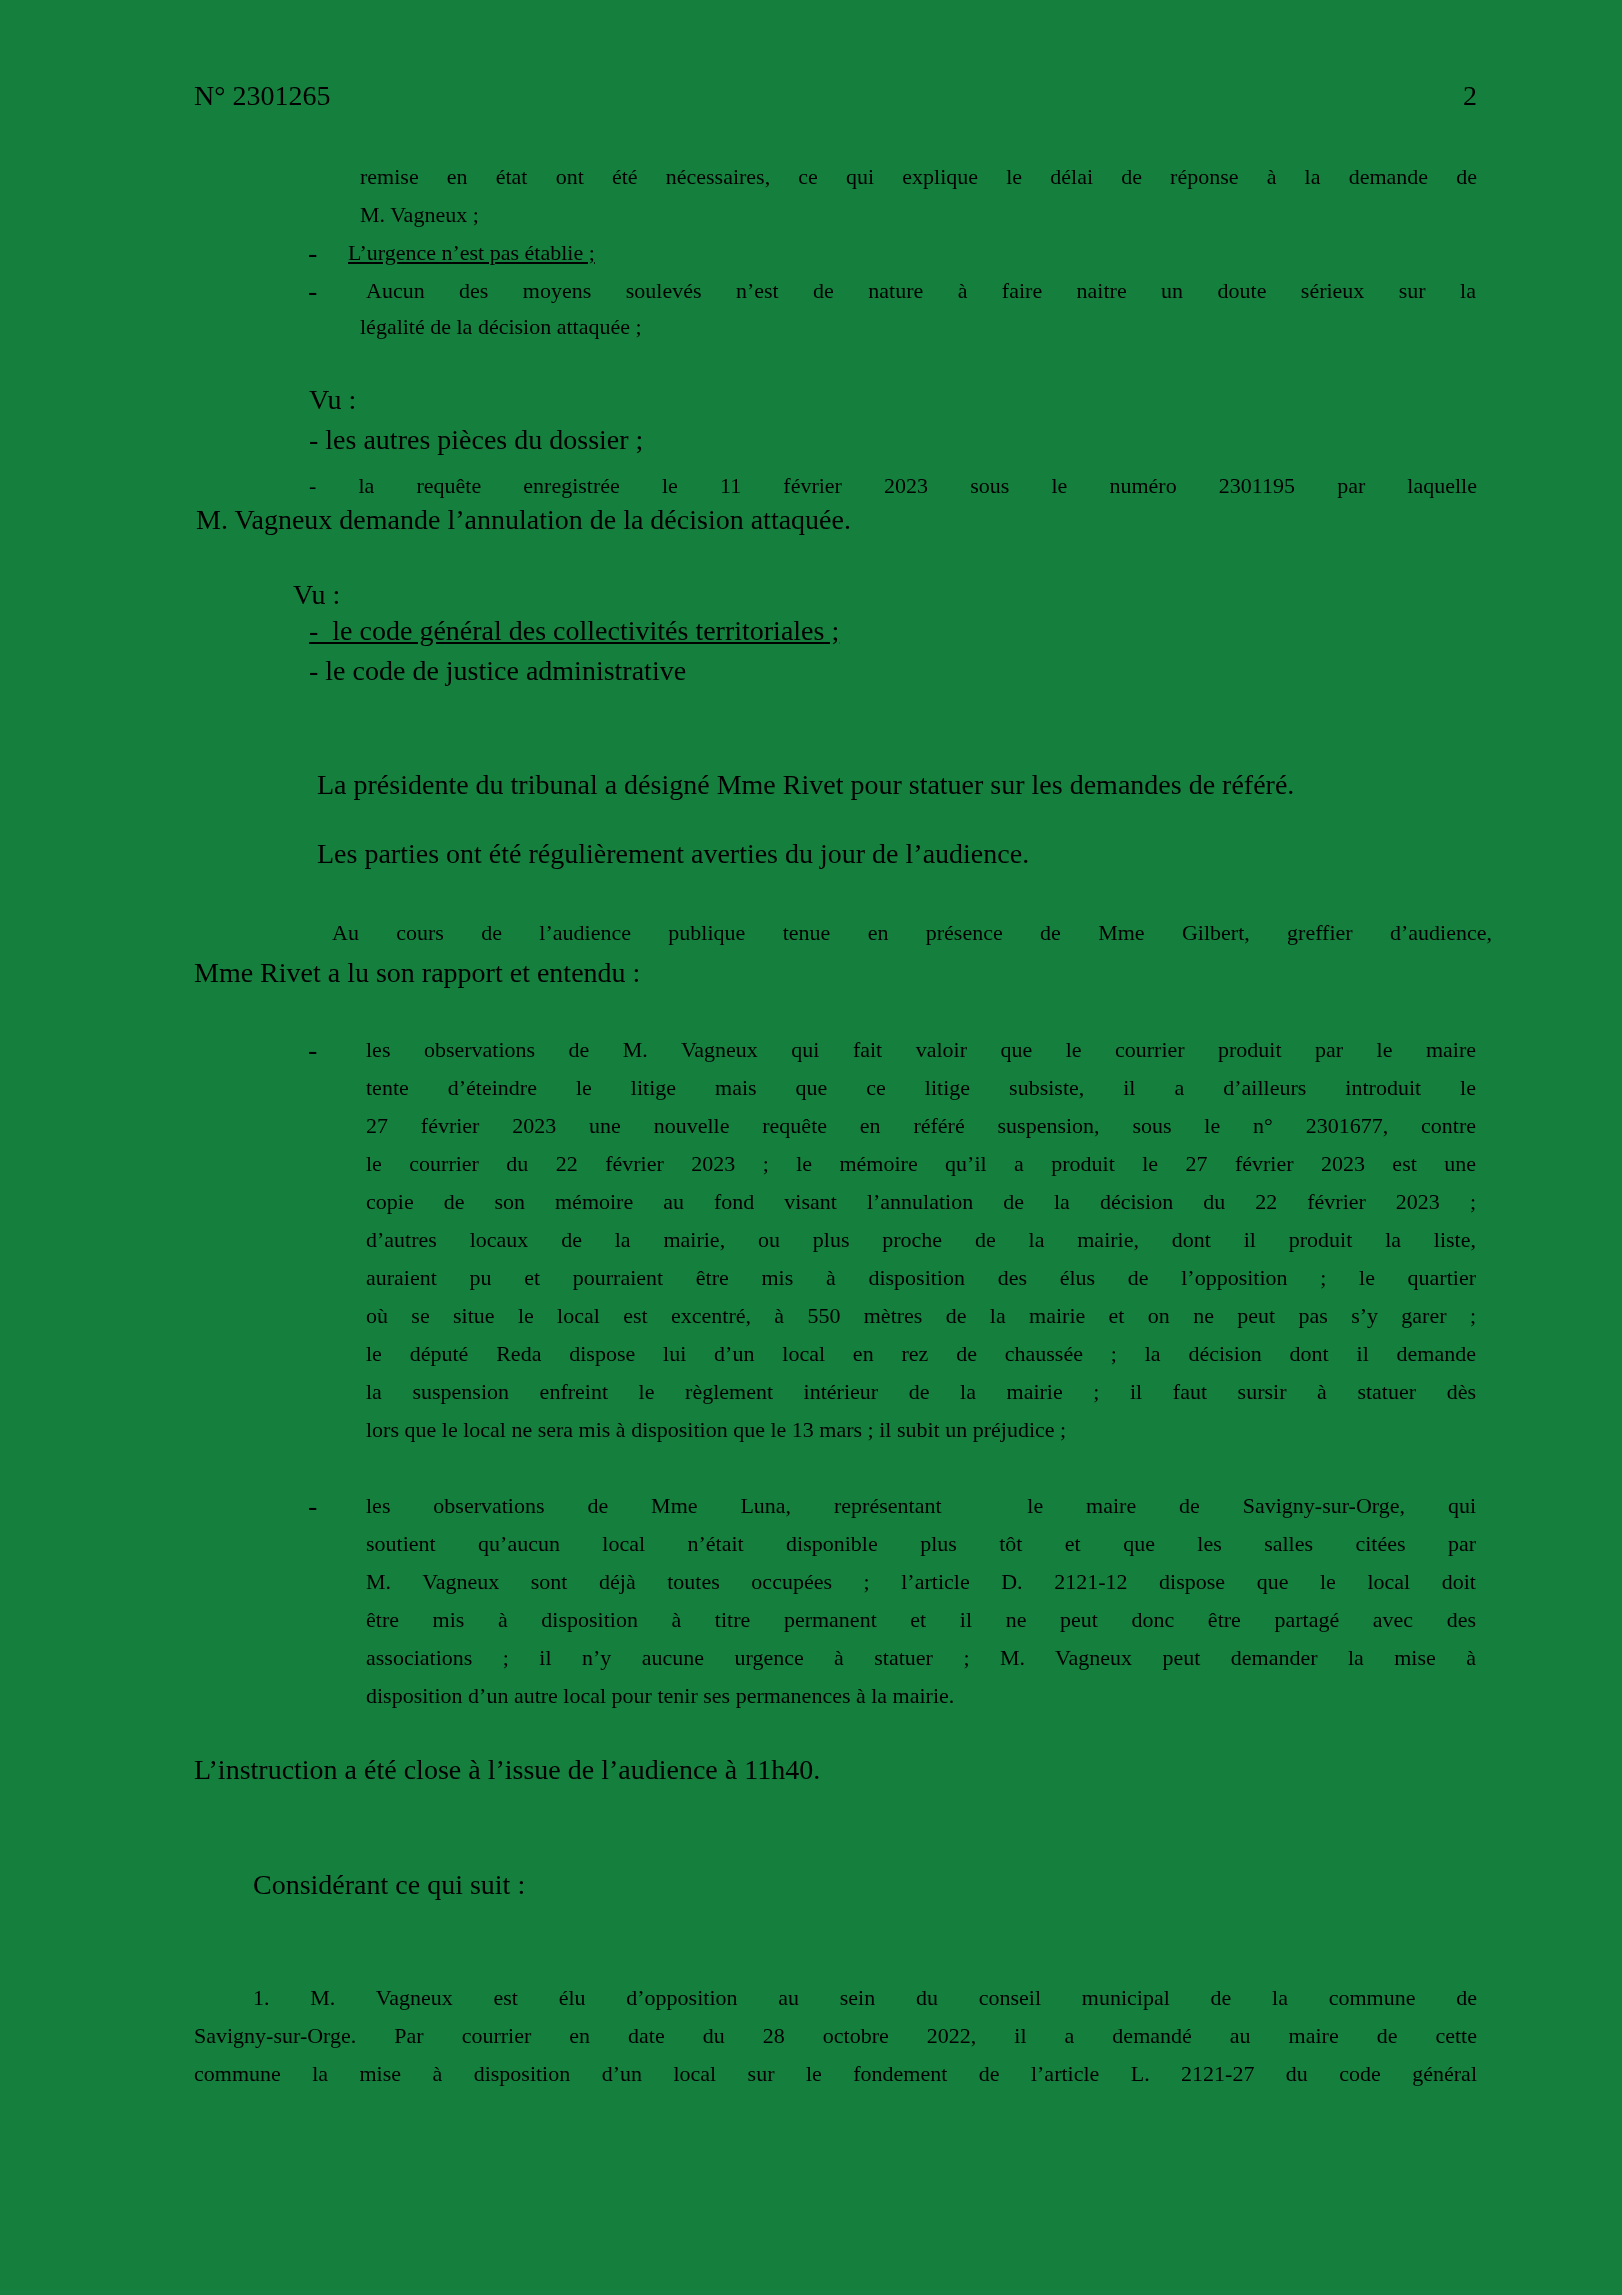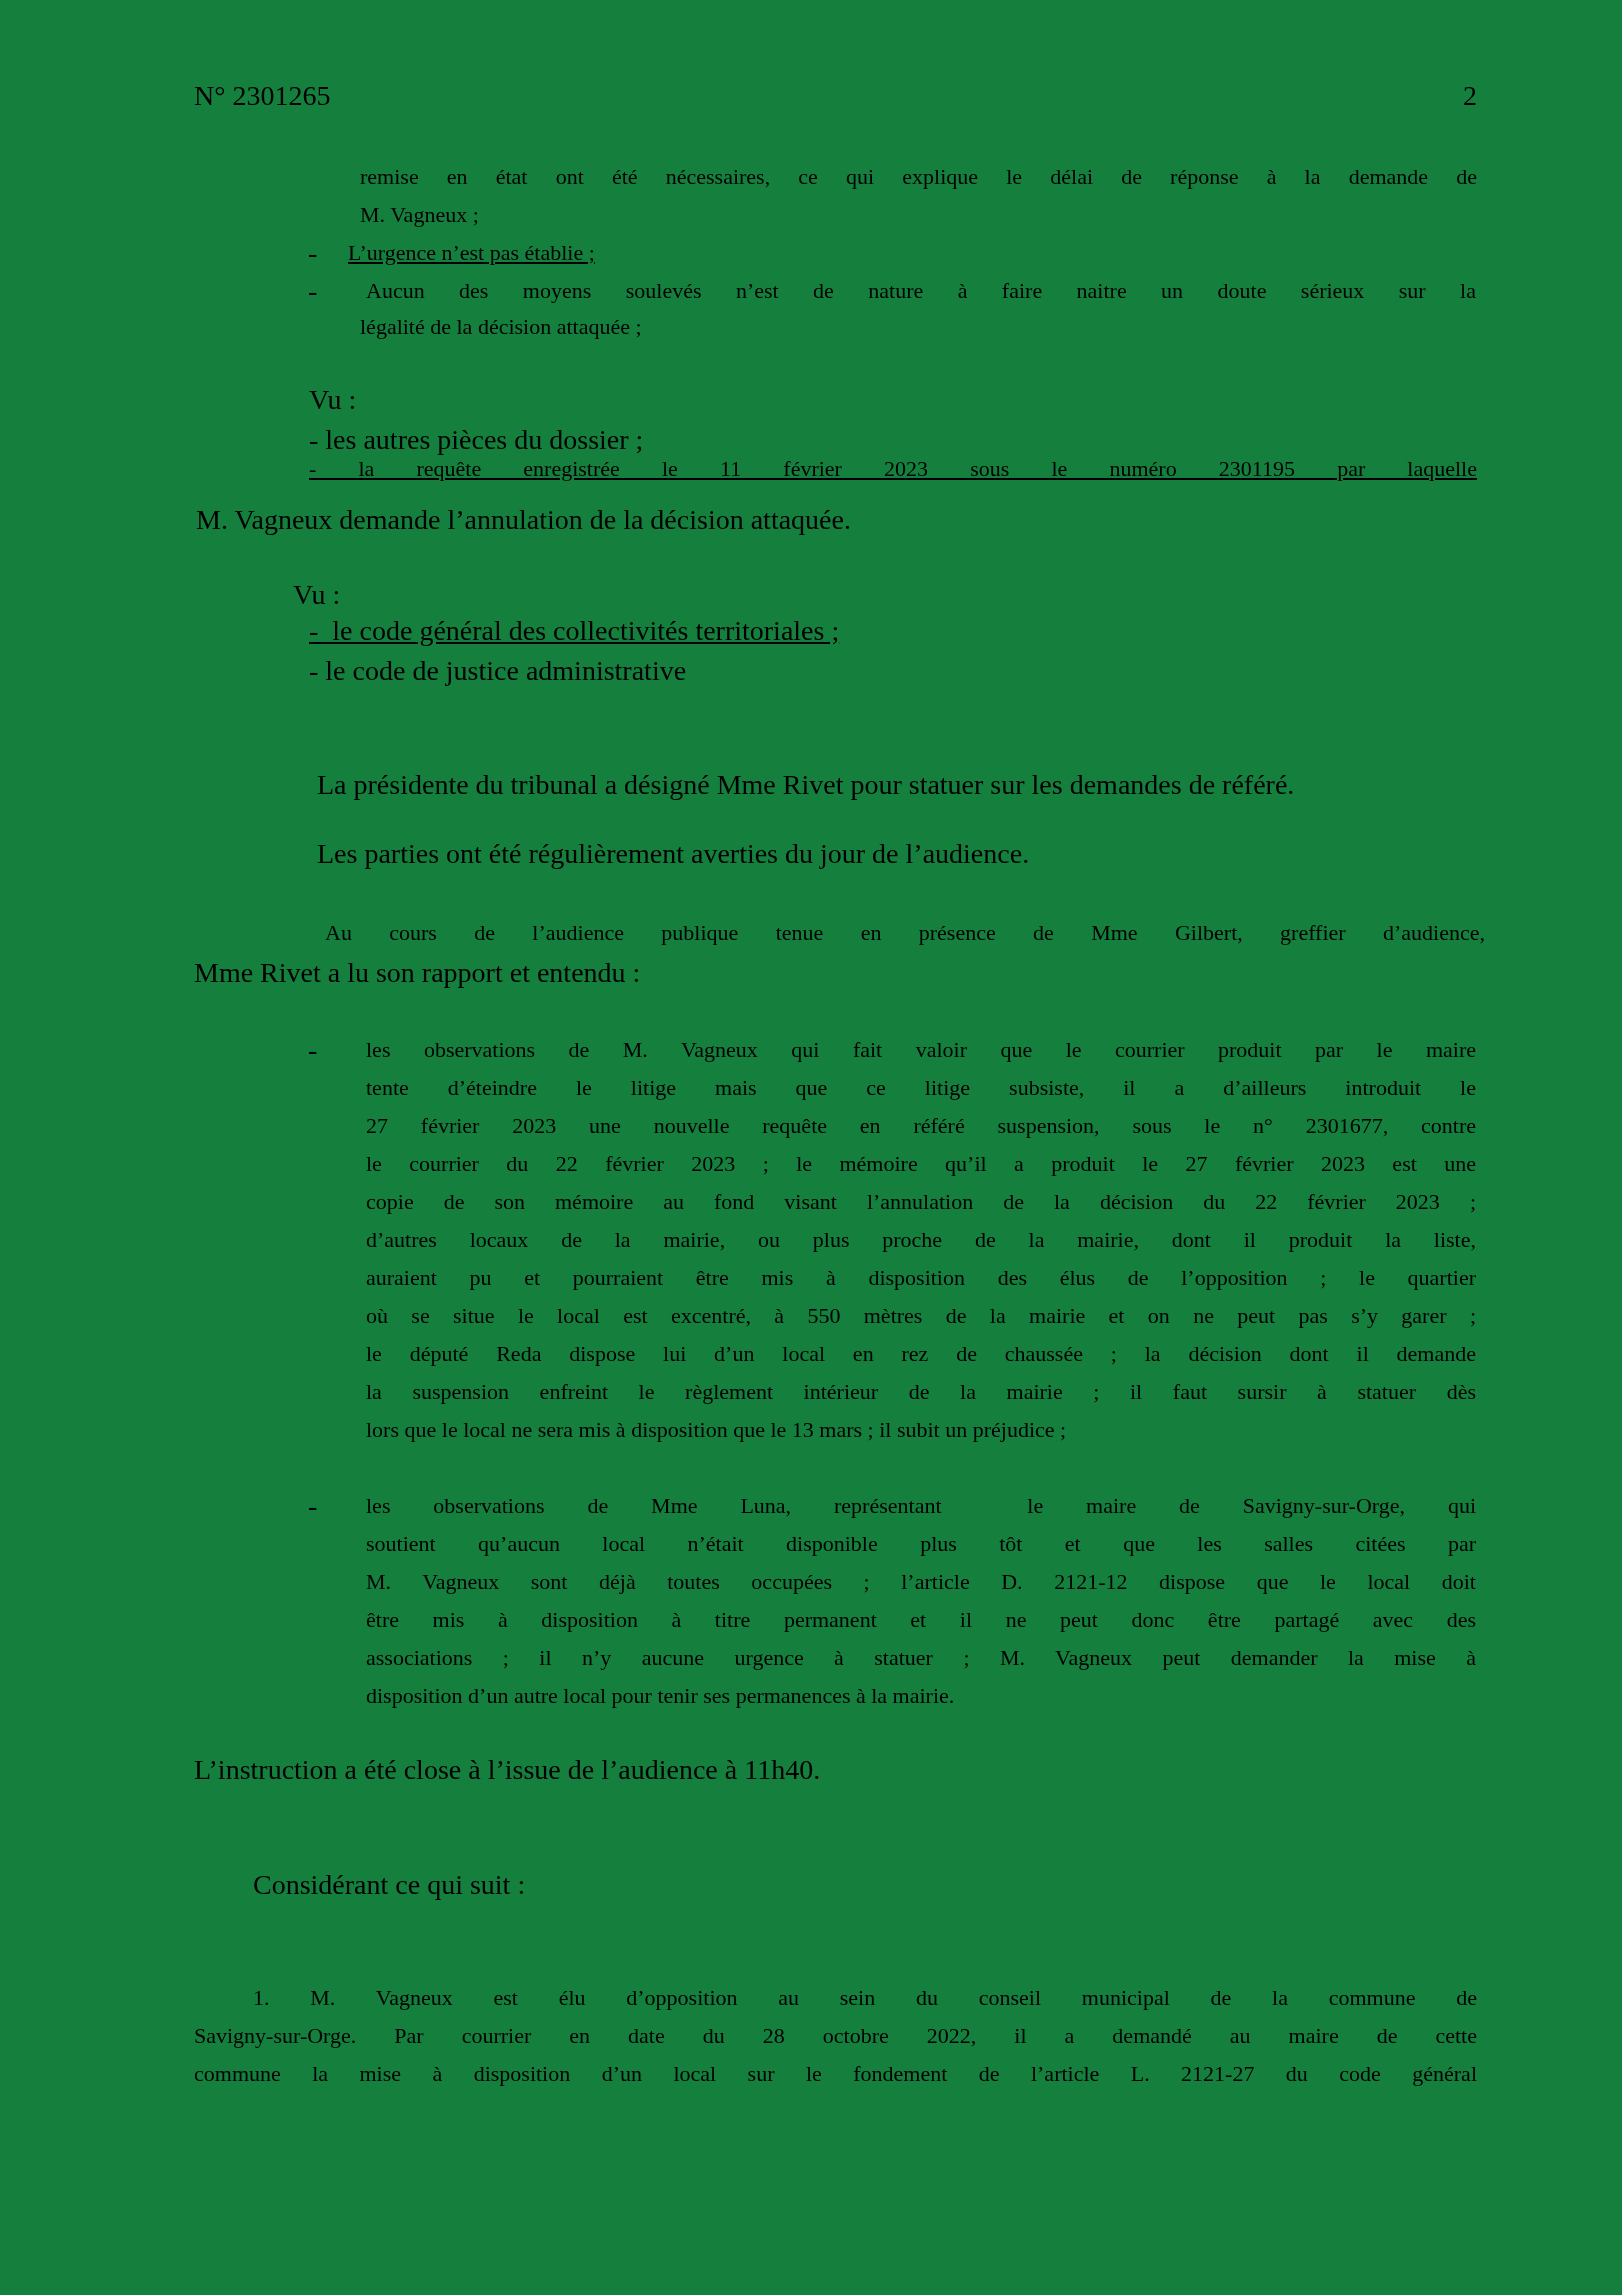--- a/index.html
+++ b/index.html
@@ -35,32 +35,32 @@
   <div class="dash" style="left:308px; top:272px;">-</div>
   <div class="block" style="left:366px; top:272px; width:1110px;">
     <span class="jline">Aucun des moyens soulevés n’est de nature à faire naitre un doute sérieux sur la</span>
   </div>
   <div class="block" style="left:360px; top:308px; width:1117px;">
     <span class="jline last">légalité de la décision attaquée ;</span>
   </div>
 
   <div class="line" style="left:309px; top:381px;">Vu :</div>
   <div class="line" style="left:309px; top:421px;">- les autres pièces du dossier ;</div>
-  <div class="block" style="left:309px; top:450px; width:1168px;text-decoration:underline;">
+  <div class="block" style="left:309px; top:467px; width:1168px;">
     <span class="jline">- la requête enregistrée le 11 février 2023 sous le numéro 2301195 par laquelle</span>
   </div>
   <div class="line" style="left:196px; top:501px;">M. Vagneux demande l’annulation de la décision attaquée.</div>
 
   <div class="line" style="left:293px; top:576px;">Vu :</div>
   <div class="line" style="left:309px; top:612px; white-space:pre;text-decoration:underline;">-  le code général des collectivités territoriales ;</div>
   <div class="line" style="left:309px; top:652px;text-align:center;">- le code de justice administrative</div>
 
   <div class="line" style="left:317px; top:766px;">La présidente du tribunal a désigné Mme Rivet pour statuer sur les demandes de référé.</div>
   <div class="line" style="left:317px; top:835px;">Les parties ont été régulièrement averties du jour de l’audience.</div>
-  <div class="block" style="left:325px; top:914px; width:1160px;">
+  <div class="block" style="left:332px; top:914px; width:1160px;">
     <span class="jline">Au cours de l’audience publique tenue en présence de Mme Gilbert, greffier d’audience,</span>
   </div>
   <div class="line" style="left:194px; top:954px;">Mme Rivet a lu son rapport et entendu :</div>
 
   <div class="dash" style="left:308px; top:1031px;">-</div>
   <div class="block" style="left:366px; top:1031px; width:1110px;">
     <span class="jline">les observations de M. Vagneux qui fait valoir que le courrier produit par le maire</span>
     <span class="jline">tente d’éteindre le litige mais que ce litige subsiste, il a d’ailleurs introduit le</span>
     <span class="jline">27 février 2023 une nouvelle requête en référé suspension, sous le n° 2301677, contre</span>
     <span class="jline">le courrier du 22 février 2023 ; le mémoire qu’il a produit le 27 février 2023 est une</span>

